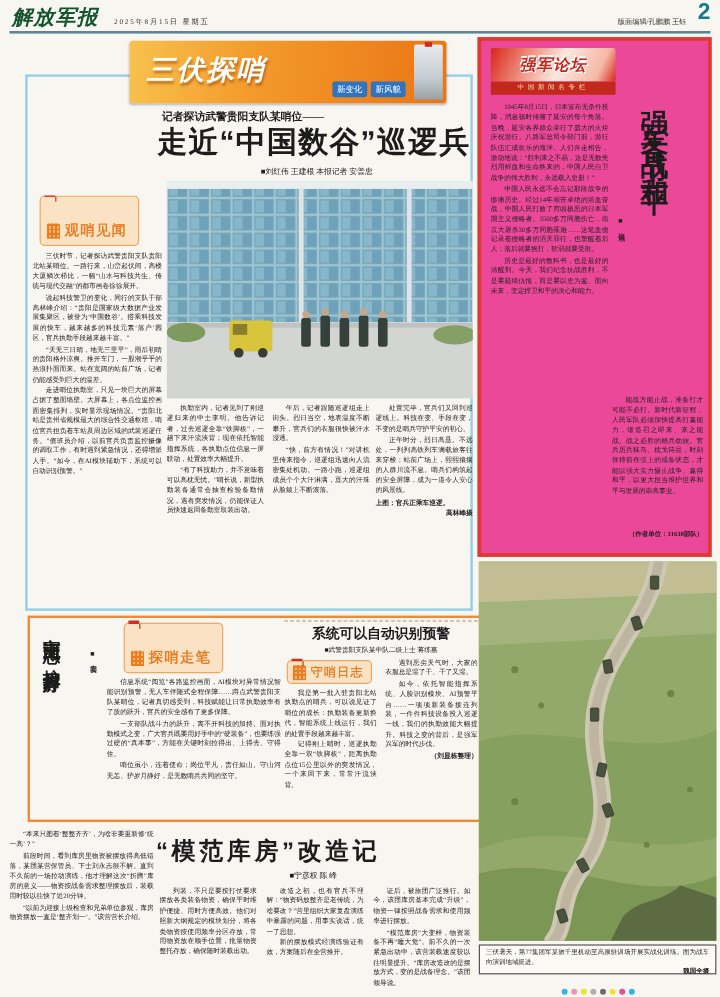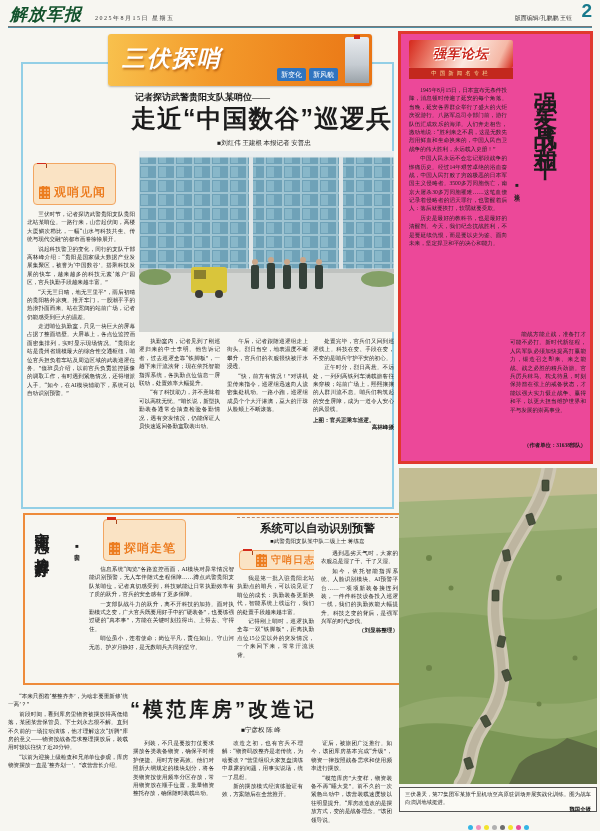--- a/index.html
+++ b/index.html
@@ -62,21 +62,21 @@
   .orangebox { left:23px; top:513px; width:379px; height:172px; border:2px solid #ee8b3b; }
   .mid-vtitle { position:absolute; left:7px; top:6px; height:158px; writing-mode:vertical-rl; text-orientation:upright; font-size:14.5px; font-weight:900; letter-spacing:1.5px; font-family:"Liberation Sans",sans-serif; }
   .mid-vauthor { position:absolute; left:47px; top:28px; writing-mode:vertical-rl; text-orientation:upright; font-size:6px; color:#222; }
   .notes-wrap { position:absolute; left:64px; top:2px; width:145px; height:164px; overflow:hidden; }
   .notes-wrap .badge { margin:2px 0 4px 14px; }
   .ability { position:absolute; left:212px; top:2px; width:161px; height:164px; border-top:1px dashed #c08a6a; padding-top:3px; overflow:hidden; }
   .ability-headline { text-align:center; font-size:11.5px; font-weight:900; font-family:"Liberation Sans",sans-serif; white-space:nowrap; }
   .ability-byline { text-align:center; font-size:5.6px; margin:2px 0 3px; }
   .ability-cols { display:flex; gap:7px; }
   .ability-col { width:77px; height:118px; overflow:hidden; }
-  .ability-col .badge { margin:1px 16px 4px 2px; padding:2px 6px 2px 16px; }
+  .ability-col .badge { margin:1px 16px 4px 2px; padding:2px 6px 2px 4px; }
   .ability-col .badge .btxt { font-size:10px; }
   .ability-credit { font-size:5.6px; font-weight:bold; text-align:right; }
   
   .wh-col0 { left:8px; top:692px; width:120px; height:134px; }
   .wh-headline { left:130px; top:696px; width:262px; text-align:left; font-size:20px; font-weight:900; letter-spacing:3px; font-family:"Liberation Sans",sans-serif; white-space:nowrap; }
   .wh-byline { left:130px; top:726px; width:262px; text-align:center; font-size:6.5px; }
   .wh-cols { left:133px; top:739px; width:260px; display:flex; gap:8px; }
   .wh-col { width:81px; height:88px; overflow:hidden; }
   
   .photo2 { left:399px; top:468px; width:198px; height:316px; background:#8fa668; }

